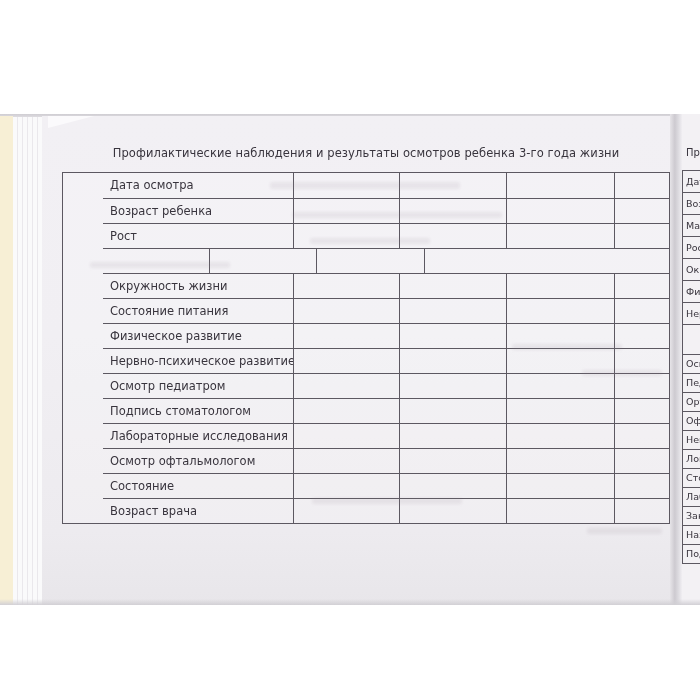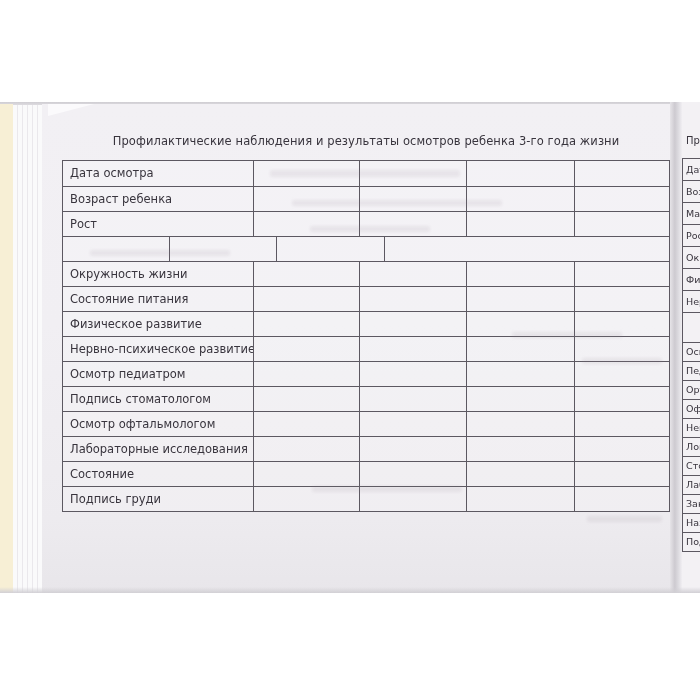--- a/index.html
+++ b/index.html
@@ -1,40 +1,40 @@
 <!DOCTYPE html>
 <html><head>
 <meta charset="utf-8">
 <style>
   html,body{margin:0;padding:0;}
   .canvas{
     position:relative;width:700px;height:700px;background:#ffffff;overflow:hidden;
     font-family:"DejaVu Sans","Liberation Sans",sans-serif;color:#403c45;
   }
   
-  .photo{position:absolute;left:0;top:102px;width:700px;height:491px;background:#e7e5e9;overflow:hidden;}
+  .photo{position:absolute;left:0;top:114px;width:700px;height:491px;background:#e7e5e9;overflow:hidden;}
   .photo .top-shadow{position:absolute;left:0;top:0;width:100%;height:5px;
     background:linear-gradient(180deg,#cfcdd2 0%,rgba(231,229,233,0) 100%);}
   .photo .bottom-shadow{position:absolute;left:0;bottom:0;width:100%;height:6px;
     background:linear-gradient(0deg,#d2d0d5 0%,rgba(231,229,233,0) 100%);}
   
   .edge-cream{position:absolute;left:0;top:2px;width:13px;height:100%;background:#f7efd5;}
   
   .edge-stack{position:absolute;left:13px;top:3px;width:29px;height:100%;
     background:repeating-linear-gradient(90deg,#fafafb 0px,#fafafb 4px,#eae8ec 4px,#eae8ec 5px);}
   
   .page-left{position:absolute;left:42px;top:2px;width:630px;height:489px;
     background:linear-gradient(180deg,#f2f0f4 0%,#f1eff3 45%,#edebef 85%,#e8e6ea 100%);}
   .corner-fold{position:absolute;left:6px;top:0;width:46px;height:12px;background:#fbfafc;
     clip-path:polygon(0 0,100% 0,0 100%);}
   .page-title{position:absolute;left:20px;top:30px;width:608px;text-align:center;
     font-size:11.5px;letter-spacing:0.1px;color:#38343d;}
   
   .obs-table{position:absolute;left:20px;top:56px;width:608px;border:1px solid #5c5861;
-    box-sizing:border-box;background:rgba(255,255,255,0.18);}
+    box-sizing:border-box;background:rgba(255,255,255,0.18);padding-left:40px;}
   .trow{display:flex;height:25px;box-sizing:border-box;border-top:1px solid #5c5861;}
   .trow:first-child{border-top:none;}
   .cell{box-sizing:border-box;border-left:1px solid #5c5861;height:100%;}
   .cell:first-child{border-left:none;}
   .cl{width:190px;font-size:11.5px;line-height:24px;padding-left:7px;color:#38343d;
     white-space:nowrap;overflow:hidden;}
   .c1{width:106px;} .c2{width:107px;} .c3{width:108px;} .c4{flex:1;}
   
   .ghost{position:absolute;background:rgba(150,130,150,0.12);filter:blur(1.6px);border-radius:2px;}
   
@@ -130,42 +130,42 @@
           <div class="cell c4"></div>
         </div>
         <div class="trow">
           <div class="cell cl">Подпись стоматологом</div>
           <div class="cell c1"></div>
           <div class="cell c2"></div>
           <div class="cell c3"></div>
           <div class="cell c4"></div>
         </div>
         <div class="trow">
+          <div class="cell cl">Лабораторные исследования</div>
+          <div class="cell c1"></div>
+          <div class="cell c2"></div>
+          <div class="cell c3"></div>
+          <div class="cell c4"></div>
+        </div>
+        <div class="trow">
           <div class="cell cl">Осмотр офтальмологом</div>
           <div class="cell c1"></div>
           <div class="cell c2"></div>
           <div class="cell c3"></div>
           <div class="cell c4"></div>
         </div>
         <div class="trow">
-          <div class="cell cl">Лабораторные исследования</div>
-          <div class="cell c1"></div>
-          <div class="cell c2"></div>
-          <div class="cell c3"></div>
-          <div class="cell c4"></div>
-        </div>
-        <div class="trow">
           <div class="cell cl">Состояние</div>
           <div class="cell c1"></div>
           <div class="cell c2"></div>
           <div class="cell c3"></div>
           <div class="cell c4"></div>
         </div>
         <div class="trow">
-          <div class="cell cl">Подпись груди</div>
+          <div class="cell cl">Возраст врача</div>
           <div class="cell c1"></div>
           <div class="cell c2"></div>
           <div class="cell c3"></div>
           <div class="cell c4"></div>
         </div>
       </div>
 
       <div class="ghost" style="left:228px;top:66px;width:190px;height:7px;"></div>
       <div class="ghost" style="left:250px;top:96px;width:210px;height:6px;"></div>
       <div class="ghost" style="left:268px;top:122px;width:120px;height:6px;"></div>

